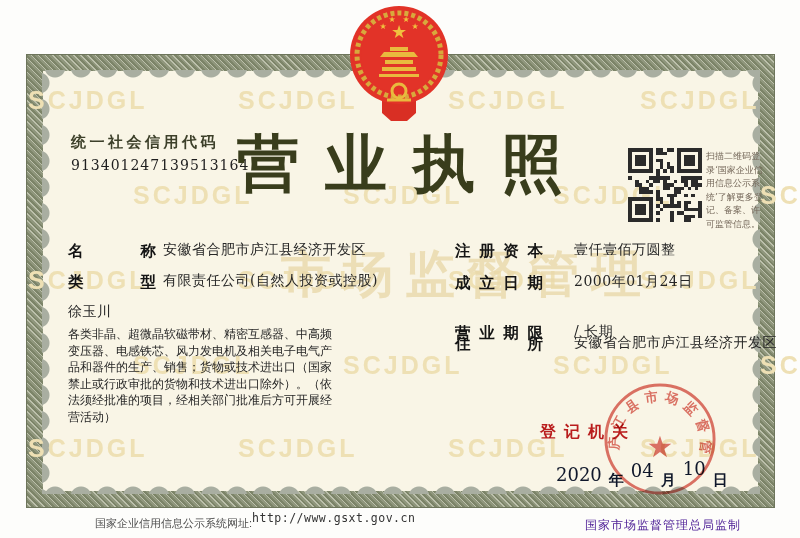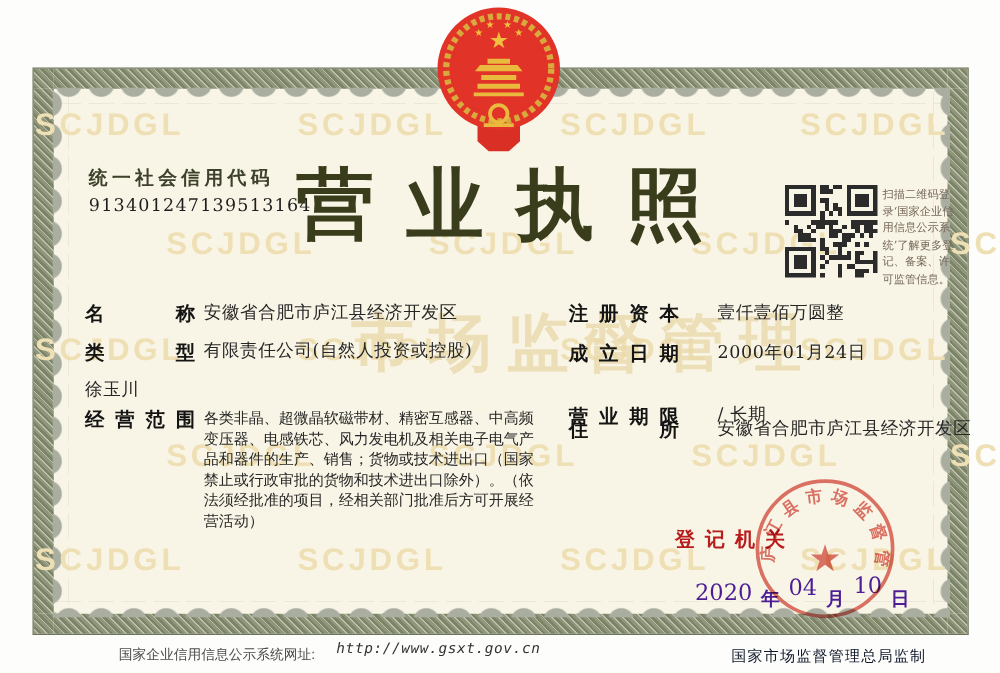--- a/index.html
+++ b/index.html
@@ -55,31 +55,31 @@
   .lr4{top:326px;align-items:flex-start;}
   .rr1{top:241px}.rr2{top:273px}.rr3{top:323px}.rr4{top:334px}
   .scope-v{font-size:12px;line-height:16.5px;width:264px;letter-spacing:0;text-align:justify;}
   .rcol .fvalue{width:218px;}
 
   
   .registrar{position:absolute;left:540px;top:422px;z-index:5;font-weight:bold;font-size:16px;
       letter-spacing:8px;color:#b91c1c;white-space:nowrap;}
   .seal{position:absolute;left:601px;top:380px;width:118px;height:118px;z-index:6;opacity:.74;
       mix-blend-mode:multiply;}
-  .dateline{position:absolute;left:556px;top:464px;z-index:5;white-space:nowrap;color:#4c1d95;}
+  .dateline{position:absolute;left:556px;top:464px;z-index:5;white-space:nowrap;color:#0f172a;}
   .d-num{font-family:"DejaVu Serif",serif;font-size:18px;position:relative;}
   .d-n2{top:-4px;}
   .d-n3{top:-6px;}
   .d-unit{font-size:15px;font-weight:bold;position:relative;top:4px;margin:0 7px;}
 
   
   .footer-left{position:absolute;left:95px;top:516px;z-index:5;font-size:11px;color:#4c4c4c;white-space:nowrap;}
   .url{font-family:"DejaVu Sans Mono",monospace;font-size:11.5px;color:#333;position:relative;
-      top:-5px;margin-left:17px;letter-spacing:0.5px;font-style:italic;}
-  .footer-right{position:absolute;left:585px;top:517px;z-index:5;font-size:12px;color:#0f172a;
+      top:-5px;margin-left:0;letter-spacing:0.5px;}
+  .footer-right{position:absolute;left:585px;top:517px;z-index:5;font-size:12px;color:#4c1d95;
       letter-spacing:1px;white-space:nowrap;}
 </style>
 </head>
 <body>
 
 <div class="page">
 
   <div class="frame"></div>
   <div class="sc sc-top"></div>
   <div class="sc sc-bottom"></div>
@@ -262,21 +262,20 @@
     <span class="fvalue">安徽省合肥市庐江县经济开发区</span>
   </div>
   <div class="frow lcol lr2">
     <span class="flabel">类型</span>
     <span class="fvalue">有限责任公司(自然人投资或控股)</span>
   </div>
   <div class="frow lcol lr3">
     <span class="fvalue">徐玉川</span>
   </div>
   <div class="frow lcol lr4">
-    <span class="flabel">经营范围</span>
     <span class="fvalue scope-v">各类非晶、超微晶软磁带材、精密互感器、中高频变压器、电感铁芯、风力发电机及相关电子电气产品和器件的生产、销售；货物或技术进出口（国家禁止或行政审批的货物和技术进出口除外）。（依法须经批准的项目，经相关部门批准后方可开展经营活动）</span>
   </div>
 
   <div class="frow rcol rr1">
     <span class="flabel">注册资本</span>
     <span class="fvalue">壹仟壹佰万圆整</span>
   </div>
   <div class="frow rcol rr2">
     <span class="flabel">成立日期</span>
     <span class="fvalue">2000年01月24日</span>

